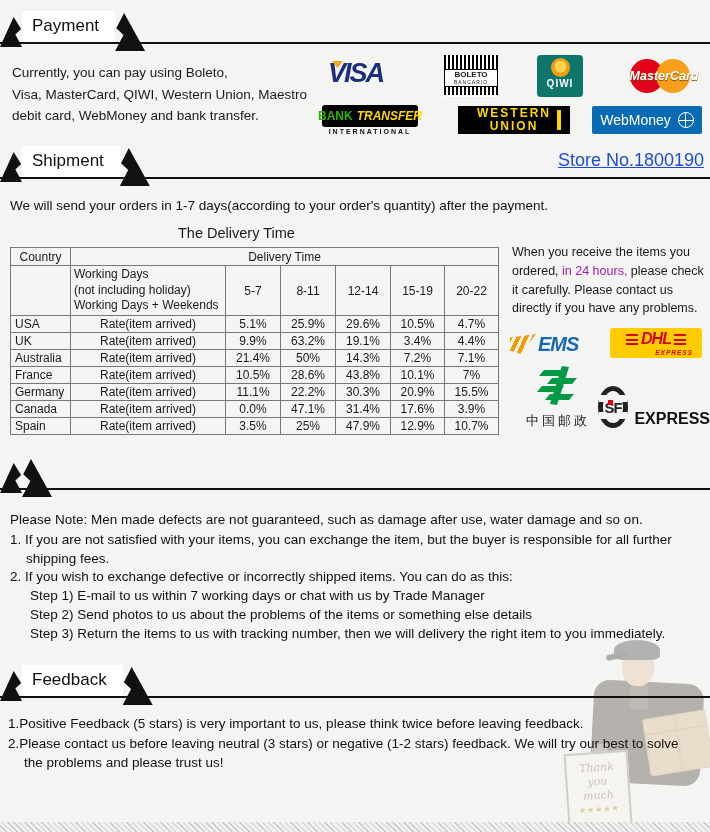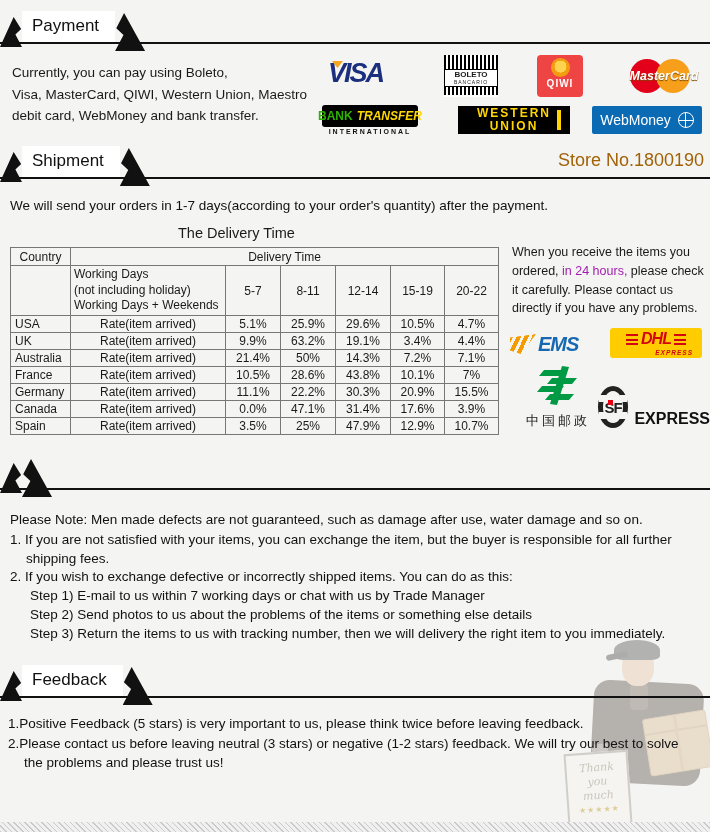--- a/index.html
+++ b/index.html
@@ -7,40 +7,40 @@
   .canvas { position:relative; width:710px; height:832px; background:#f4f4f2; overflow:hidden; color:#1a1a1a; }
 
   
   .sec { position:absolute; left:0; width:710px; height:34px; display:flex; align-items:flex-end; border-bottom:2px solid #111; z-index:5; }
   .tri-left { width:22px; height:30px; background:#111; margin-bottom:-5px;
     clip-path:polygon(62% 0, 96% 40%, 70% 58%, 100% 100%, 0 100%); }
   .label-box { background:#fff; padding:5px 16px 6px 10px; font-size:17px; color:#111; line-height:1.2; }
   .tri-right { width:30px; height:38px; background:#111; margin-bottom:-9px;
     clip-path:polygon(30% 0, 4% 40%, 28% 58%, 0 100%, 100% 100%); }
 
-  .store-no { position:absolute; right:6px; top:150px; font-size:18px; color:#a16207; z-index:6; }
+  .store-no { position:absolute; right:6px; top:150px; font-size:18px; color:#1d4ed8; z-index:6;text-decoration:underline; }
 
   
   .pay-desc { position:absolute; left:12px; top:62px; width:314px; font-size:13.5px; line-height:1.6; white-space:pre-line; }
 
   .logo { position:absolute; }
   .visa { left:328px; top:58px; width:72px; height:34px; }
   .visa .v-txt { font-style:italic; font-weight:bold; font-size:27px; letter-spacing:-2px; color:#1b2f7d; }
   .visa .v-flag { position:absolute; left:4px; top:3px; width:11px; height:7px; background:#f5a623;
     clip-path:polygon(0 0,100% 0,50% 100%); }
 
   .boleto { left:444px; top:55px; width:54px; height:42px; background:#fff; }
   .bar { background:repeating-linear-gradient(90deg,#000 0 2px,#fff 2px 4px); }
   .bar-top { height:14px; }
   .bar-bot { height:8px; }
   .b-box { border:1px solid #000; text-align:center; padding:1px 0; }
   .b-1 { font-size:8px; font-weight:bold; line-height:1.1; }
   .b-2 { font-size:5px; letter-spacing:1px; line-height:1.1; }
 
-  .qiwi { left:537px; top:55px; width:46px; height:42px; background:#ef4444; border-radius:4px; text-align:center; }
+  .qiwi { left:537px; top:55px; width:46px; height:42px; background:#0f766e; border-radius:4px; text-align:center; }
   .q-ball { width:19px; height:19px; margin:3px auto 1px; border-radius:50%;
     background:radial-gradient(circle at 50% 45%, #ffd34d 0 42%, #f39c12 43% 100%); }
   .q-txt { color:#fff; font-weight:bold; font-size:10px; letter-spacing:1px; }
 
   .mc { left:626px; top:58px; width:76px; height:36px; }
   .mc-c { position:absolute; width:34px; height:34px; border-radius:50%; top:1px; }
   .mc-red { left:4px; background:#e2001a; }
   .mc-org { left:30px; background:#f79e1b; }
   .mc-txt { position:absolute; left:0; right:0; top:11px; text-align:center; color:#fff;
     font-style:italic; font-weight:bold; font-size:12.5px; text-shadow:0 1px 1px #7a4a00; }

